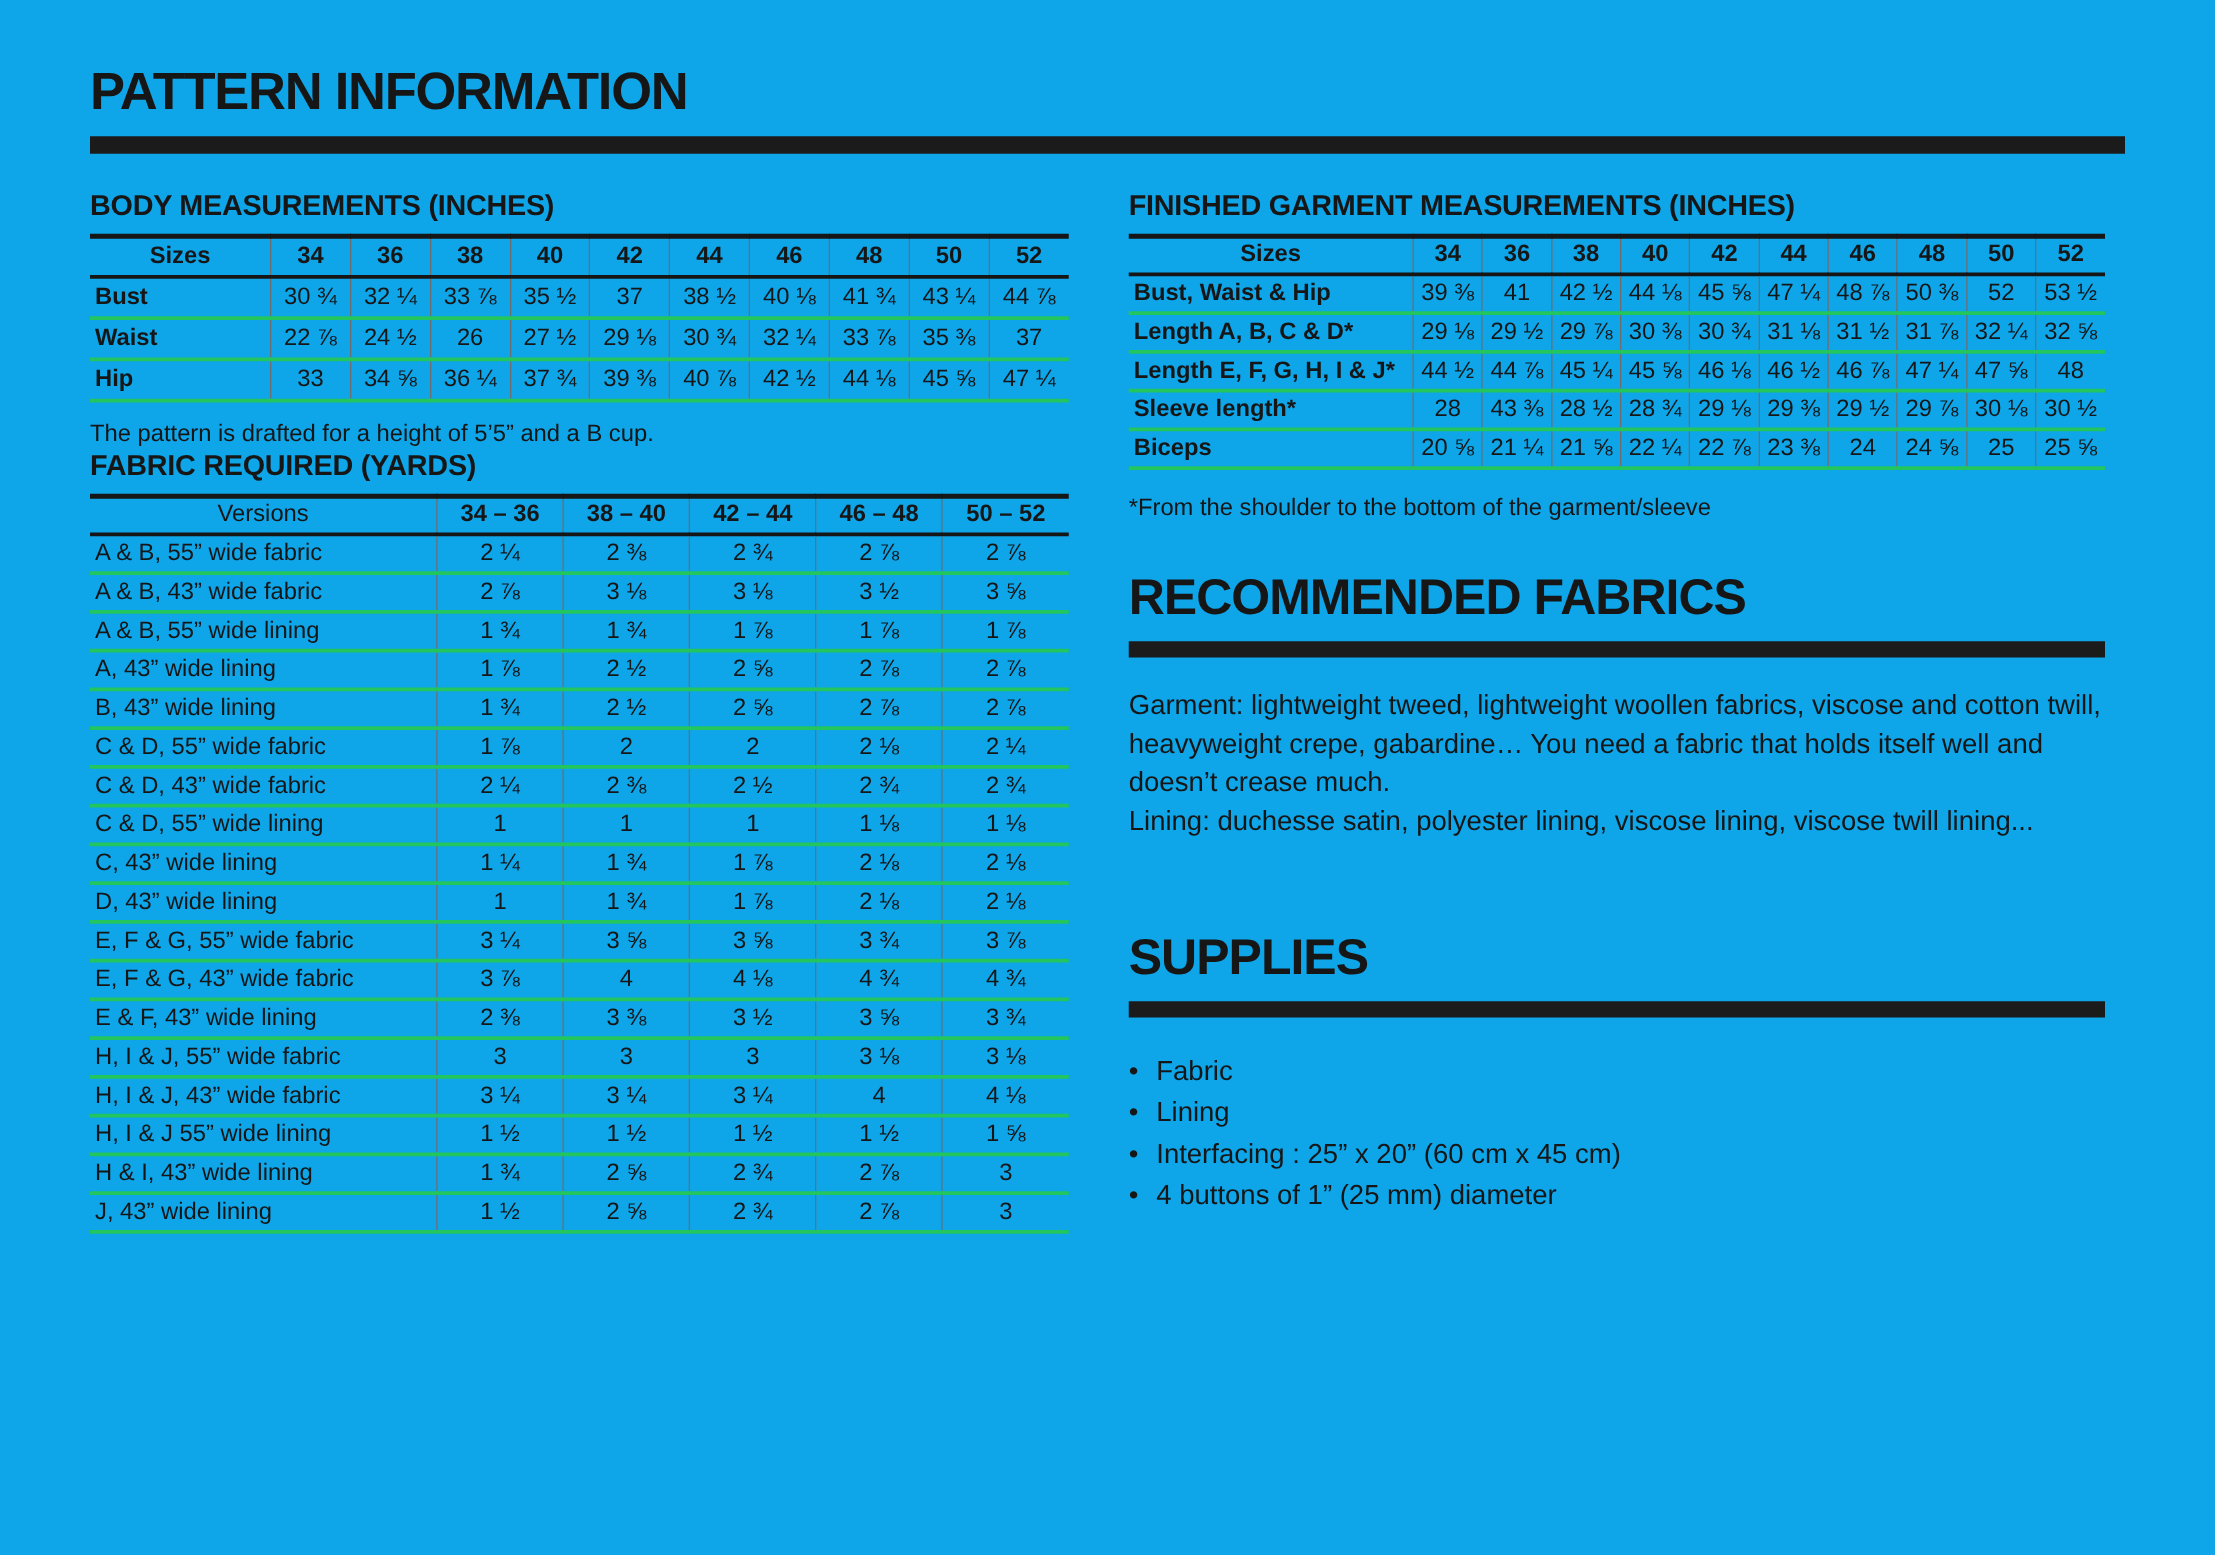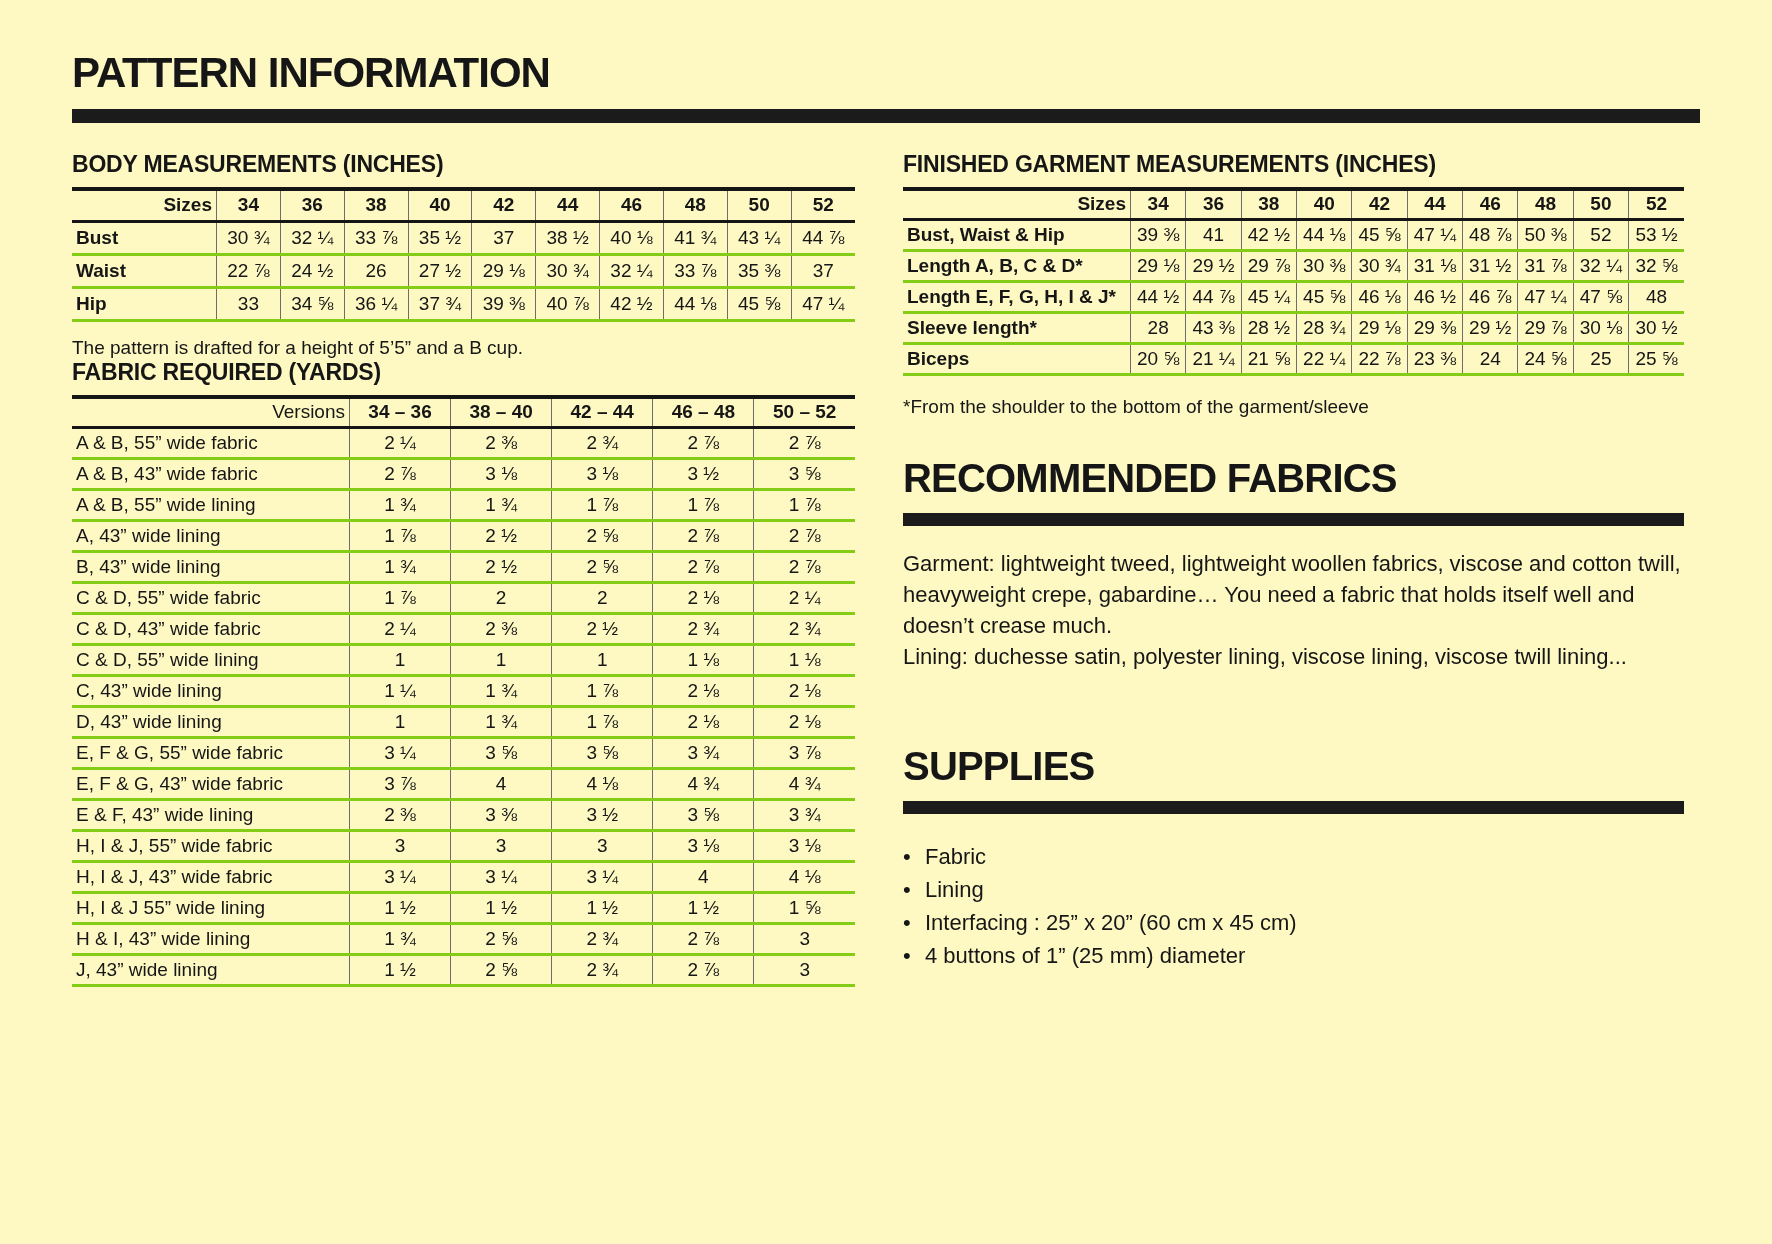--- a/index.html
+++ b/index.html
@@ -1,17 +1,17 @@
 <!DOCTYPE html>
 <html><head>
 <meta charset="utf-8">
 <style>
   html,body{margin:0;padding:0;background:#e8e8e8;}
   .page{
-    width:1772px;height:1244px;background:#fef9c3;color:#161616;
+    width:1772px;height:1244px;background:#0ea5e9;color:#161616;
     font-family:"Liberation Sans",sans-serif;box-sizing:border-box;
     padding:50px 72px 0 72px;position:relative;overflow:hidden;
   }
   .page-title{
     font-size:42px;font-weight:bold;letter-spacing:-1px;margin:0;line-height:1.1;
   }
   .title-rule{height:14px;background:#1b1b1b;margin-top:13px;}
   .columns{display:flex;gap:48px;margin-top:28px;}
   .col-left{width:783px;flex:none;}
   .col-right{width:781px;flex:none;}
@@ -19,25 +19,25 @@
   h2.block-heading{
     font-size:23px;font-weight:bold;letter-spacing:-0.2px;margin:0 0 9px 0;line-height:1.15;
   }
   .mt-block{margin-top:42px;}
 
   table{
     border-collapse:collapse;width:100%;table-layout:fixed;
     border-top:4px solid #161616;border-bottom:3px solid #161616;
   }
   thead tr{border-bottom:3px solid #161616;}
-  tbody tr{border-bottom:3px solid #84cc16;margin-top:16px;}
+  tbody tr{border-bottom:3px solid #22c55e;margin-top:16px;}
   th,td{border-left:1px solid #6e6e6e;padding:0 4px;}
   th:first-child,td:first-child{border-left:none;}
   thead th{font-weight:bold;font-size:19px;text-align:center;}
-  thead th:first-child{text-align:right;padding-left:4px;}
+  thead th:first-child{text-align:center;padding-left:4px;}
   tbody th{font-weight:bold;font-size:19px;text-align:left;padding-left:4px;}
   td{text-align:center;font-size:19px;font-weight:normal;}
 
   .tbl-bm tr{height:33px;}
   .tbl-bm th:first-child{width:136px;}
   .tbl-fr tr{height:31px;}
   .tbl-fr th:first-child{width:269px;}
   .tbl-fr thead th:first-child{font-weight:normal;}
   .tbl-fr tbody th{font-weight:normal;}
   .tbl-fg tr{height:31px;}

